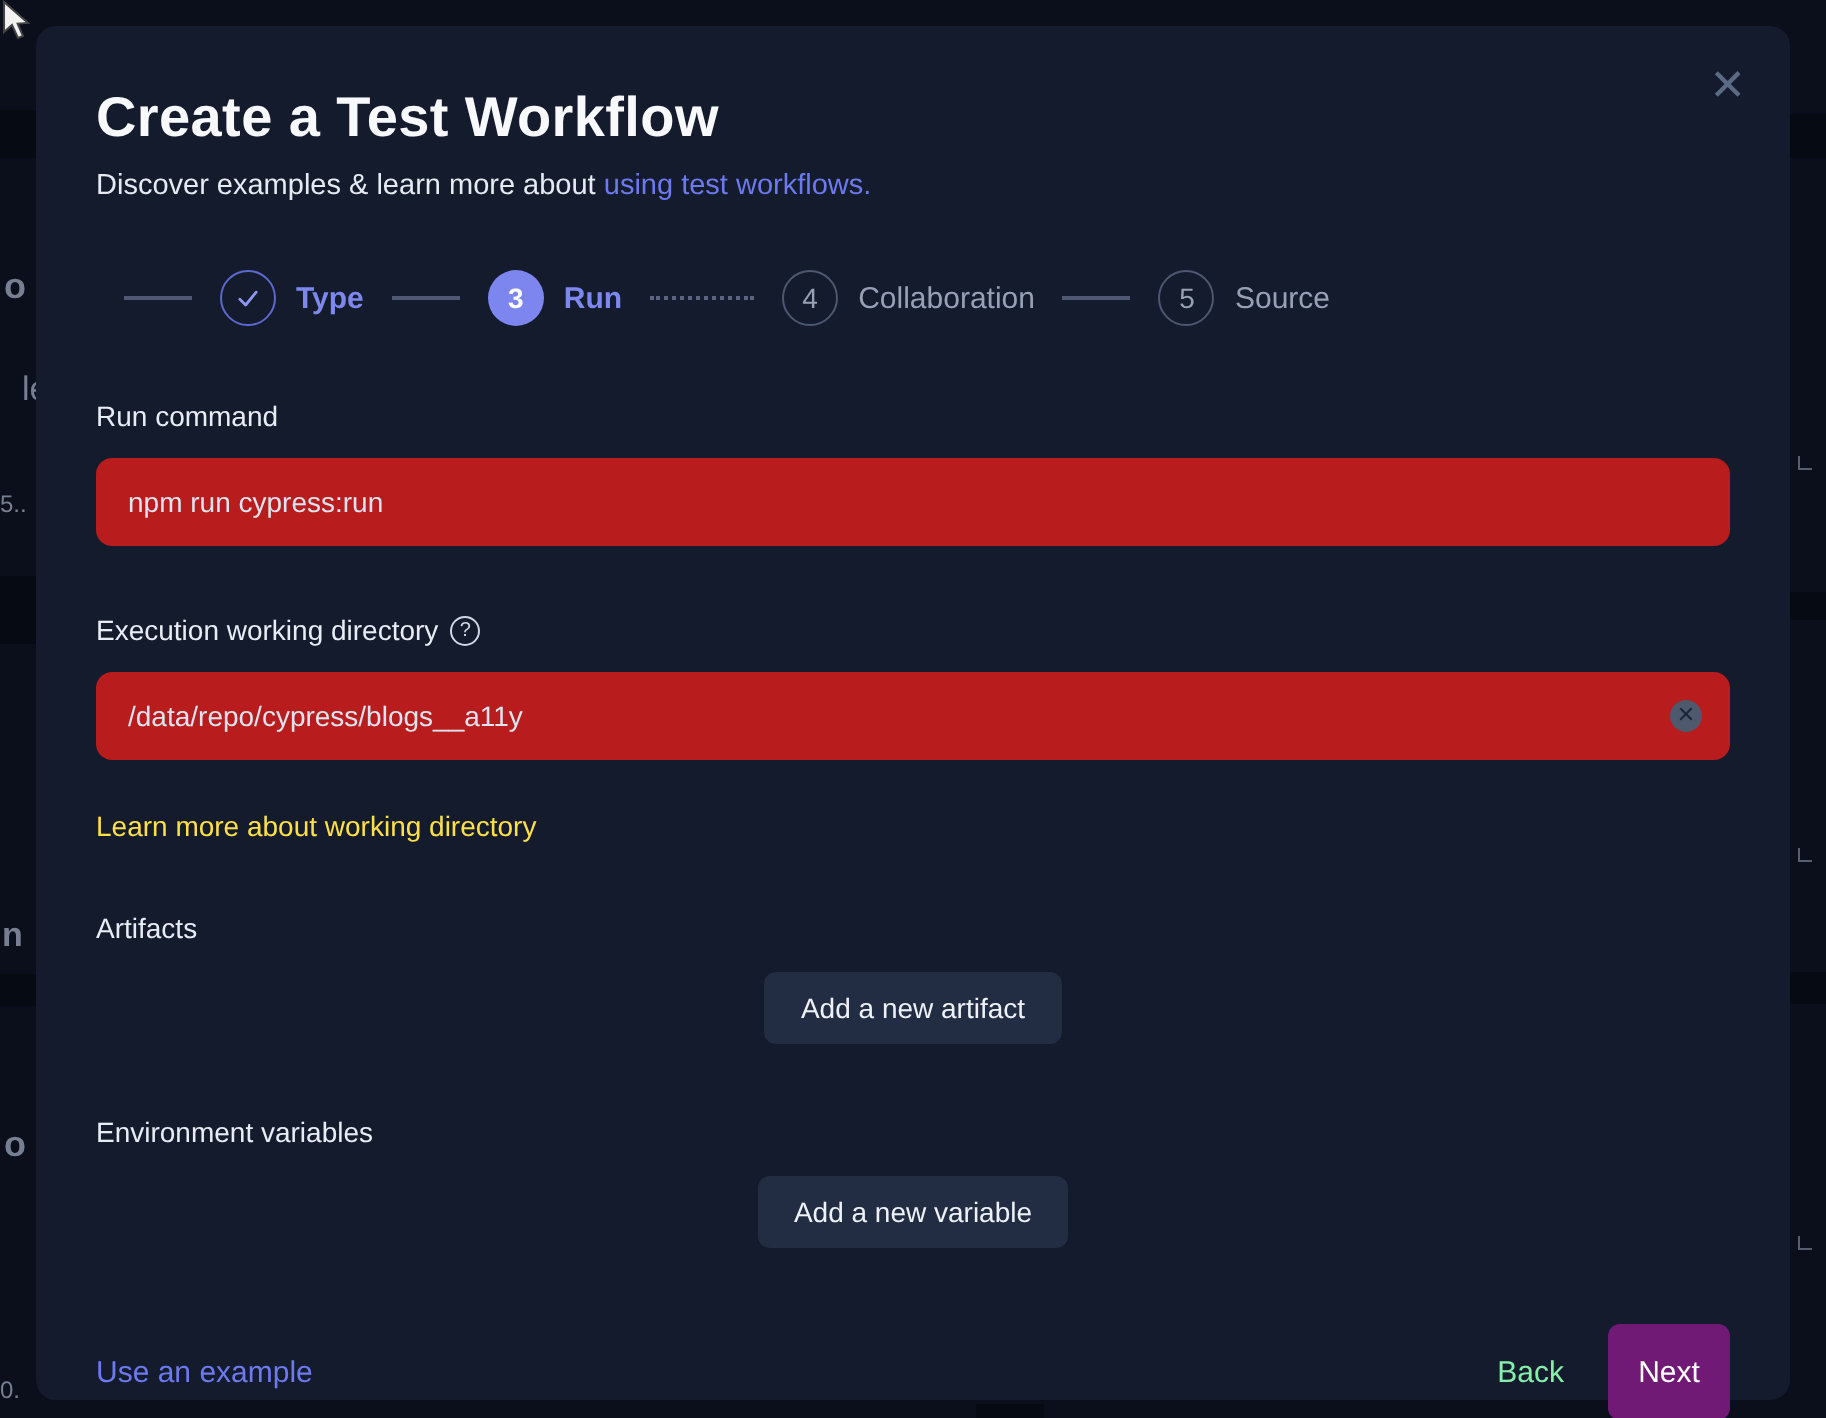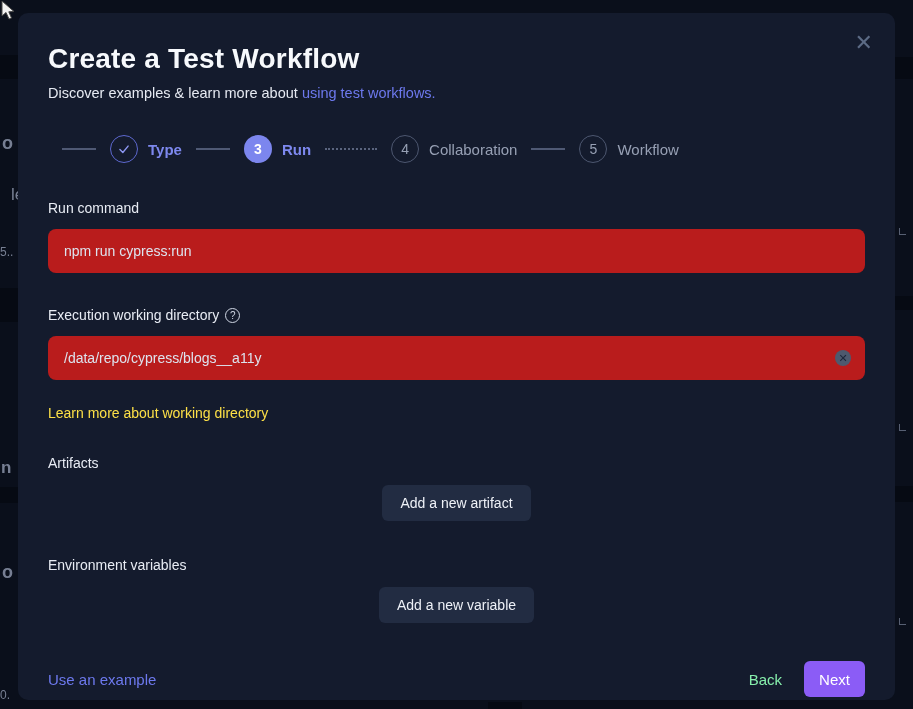--- a/index.html
+++ b/index.html
@@ -82,21 +82,21 @@
   .lbl-env { margin-top:36px; }
   
   .footer { display:flex; align-items:center; justify-content:space-between; margin-top:38px; }
   .example-link { font-size:15px; color:#6d79ee; text-decoration:none; }
   .footer-right { display:flex; align-items:center; gap:22px; }
   .back-btn {
     background:none; border:none; color:#86efac; font-size:15px; cursor:pointer;
     font-family:"Liberation Sans", sans-serif;
   }
   .next-btn {
-    width:61px; height:36px; background:#8b5cf6; border:none; border-radius:6px;
+    width:61px; height:48px; background:#701a75; border:none; border-radius:6px;
     color:#ffffff; font-size:15px; cursor:pointer;
     font-family:"Liberation Sans", sans-serif;
   }
 </style>
 </head>
 <body>
 
 <div>
   <div class="bg-block" style="left:0;top:55px;width:18px;height:24px;"></div>
   <div class="bg-block" style="left:0;top:288px;width:18px;height:34px;"></div>
@@ -146,21 +146,21 @@
       <span class="step-label">Run</span>
     </div>
     <div class="connector dotted"></div>
     <div class="step todo">
       <span class="step-circle">4</span>
       <span class="step-label">Collaboration</span>
     </div>
     <div class="connector"></div>
     <div class="step todo">
       <span class="step-circle">5</span>
-      <span class="step-label">Workflow</span>
+      <span class="step-label">Source</span>
     </div>
   </div>
 
   
   <div class="field-label lbl-run">Run command</div>
   <div class="input-wrap">
     <input class="text-input" type="text" value="npm run cypress:run" style="">
   </div>
 
   

